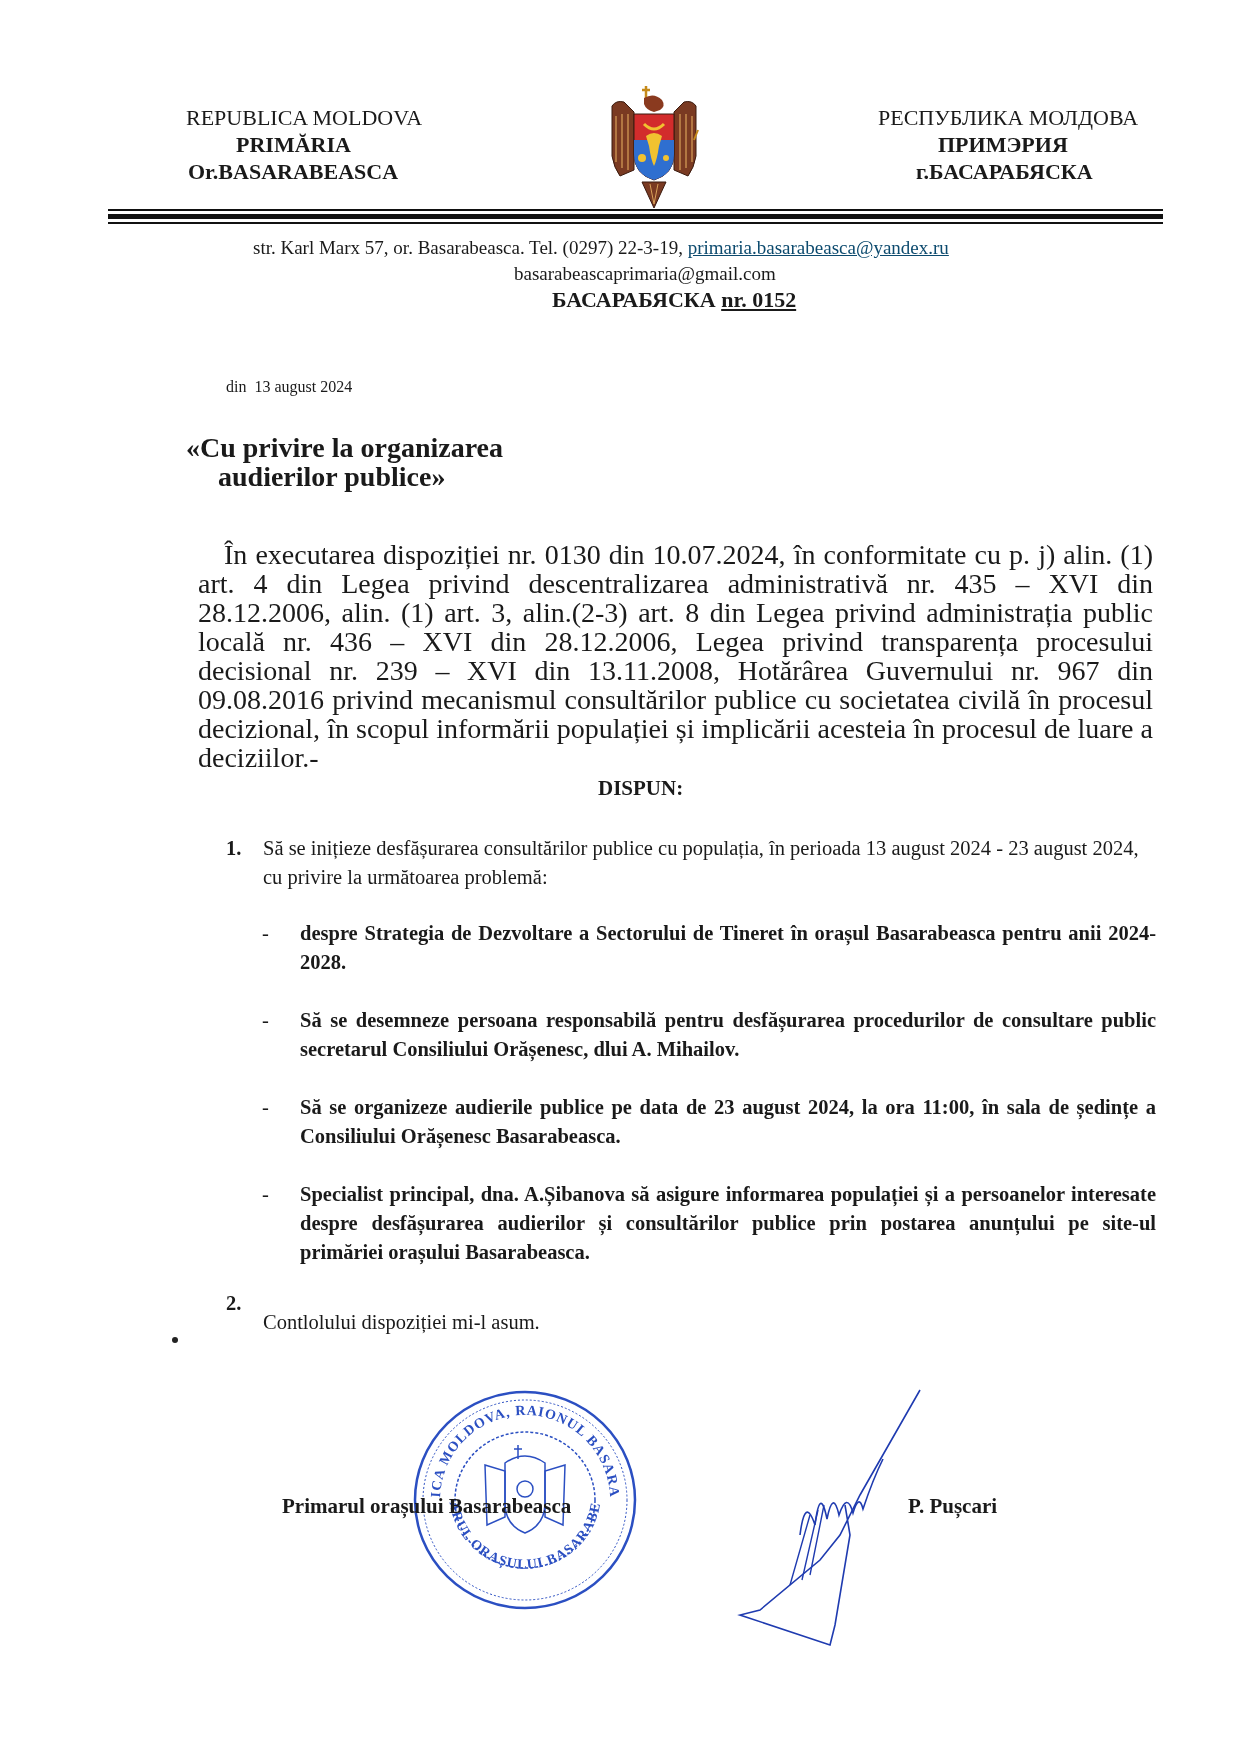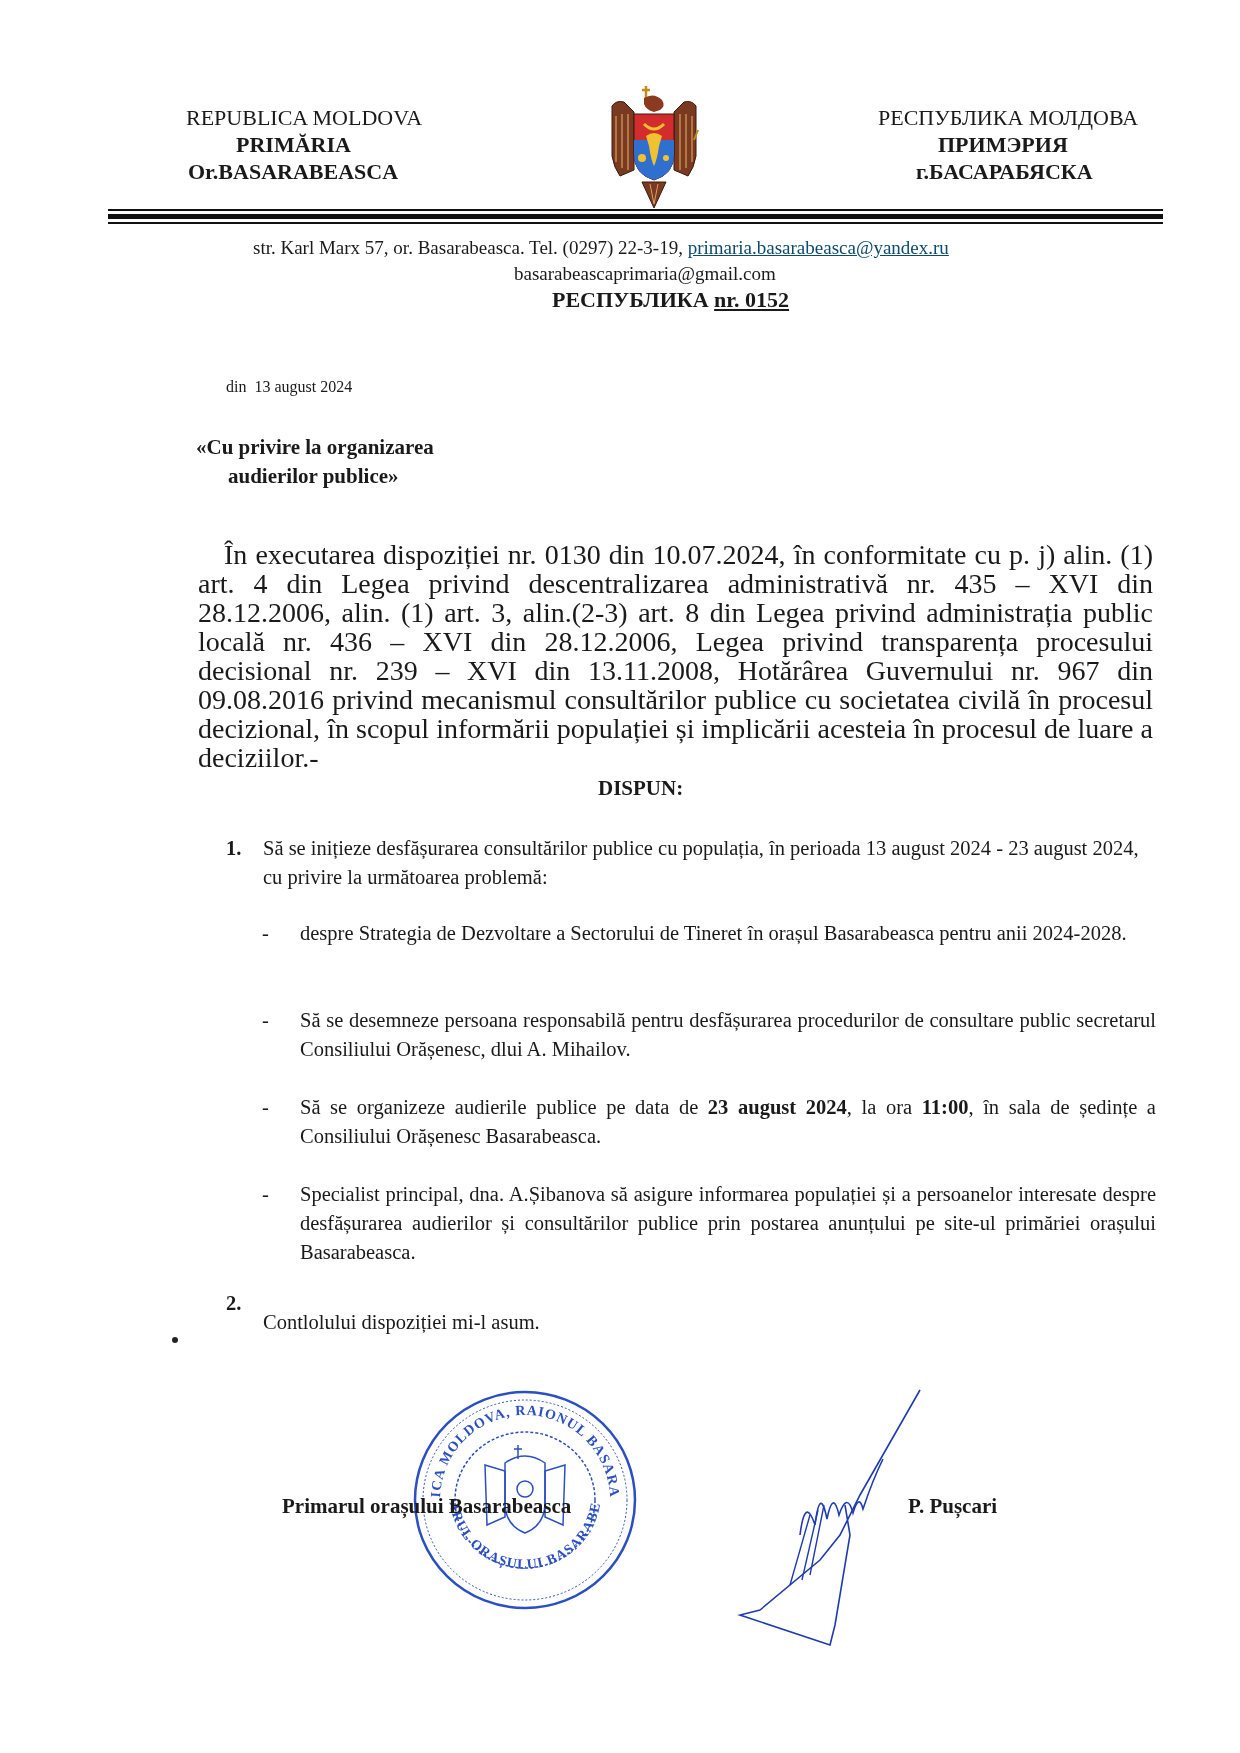--- a/index.html
+++ b/index.html
@@ -22,37 +22,37 @@
   .coat { left: 606px; top: 84px; width: 96px; height: 128px; }
 
   .rule { left: 108px; width: 1055px; }
   .rule .l1 { position: absolute; left: 0; right: 0; top: 0; height: 2px; background: #111; }
   .rule .l2 { position: absolute; left: 0; right: 0; top: 5px; height: 5px; background: #111; }
   .rule .l3 { position: absolute; left: 0; right: 0; top: 13px; height: 2px; background: #111; }
   .title { left: 552px; top: 287px; font-size: 22px; font-weight: bold; white-space: nowrap; }
   .title .num { text-decoration: underline; }
 
   .date { left: 226px; top: 378px; font-size: 16px; }
-  .subject { left: 196px; top: 433px; font-size: 21px; font-weight: bold; line-height: 29px; }
+  .subject { left: 186px; top: 433px; font-size: 28px; font-weight: bold; line-height: 29px; }
   .subject .s2 { display: block; padding-left: 32px; }
 
   .body-text {
     left: 198px; top: 540px; width: 955px; font-size: 28px; line-height: 29px;
     text-align: justify; text-indent: 26px;
   }
 
   .list-item { font-size: 20.5px; line-height: 29px; }
   .num-label { position: absolute; font-weight: bold; }
   .item1 { left: 226px; top: 834px; width: 930px; }
   .item1 .num-label { left: 0; top: 0; }
   .item1 .txt { margin-left: 37px; }
 
   .sub { left: 262px; width: 894px; font-size: 20.5px; line-height: 29px; }
   .sub .dash { position: absolute; left: 0; top: 0; }
-  .sub .txt { margin-left: 38px; text-align: justify; }
+  .sub .txt { margin-left: 38px; text-align: justify; font-weight: bold; }
   .sub1 { top: 919px; }
   .sub2 { top: 1006px; }
   .sub3 { top: 1093px; }
   .sub4 { top: 1180px; }
   .item2 { left: 226px; top: 1289px; }
   .item2 .txt { margin-left: 37px; margin-top: 19px; }
 
   .sig-label { left: 282px; top: 1494px; font-size: 21px; font-weight: bold; }
   .sig-name { left: 908px; top: 1494px; font-size: 21px; font-weight: bold; }
   .stamp { left: 410px; top: 1385px; width: 230px; height: 230px; }
@@ -115,21 +115,21 @@
     <div class="l2"></div>
     <div class="l3"></div>
 </div>
 
 <div class="abs" style="left:253px; top:236px; font-size:19px; line-height:24px; white-space:nowrap;">
   <span>str. Karl Marx 57, or. Basarabeasca. Tel. (0297) 22-3-19, </span><a href="#" style="color:#0c4a6e; text-decoration:underline;">primaria.basarabeasca@yandex.ru</a>
 </div>
 <div class="abs" style="left:514px; top:262px; font-size:19px; line-height:24px; white-space:nowrap;">basarabeascaprimaria@gmail.com</div>
 
 <div class="abs title">
-  <span>РЕСПУБЛИКА </span><span class="num">nr. 0152</span>
+  <span>БАСАРАБЯСКА </span><span class="num">nr. 0152</span>
 </div>
 
 <div class="abs date" style="white-space:pre;">din  13 august 2024</div>
 
 <div class="abs subject">
   <span style="display:block;">«Cu privire la organizarea</span>
   <span class="s2">audierilor publice»</span>
 </div>
 
 <div class="abs body-text" style="left:198px; width:955px;">În executarea dispoziției  nr. 0130 din 10.07.2024, în conformitate cu p. j) alin. (1) art. 4 din Legea privind descentralizarea administrativă nr. 435 – XVI din 28.12.2006, alin. (1) art. 3, alin.(2-3) art. 8 din Legea privind administrația public locală nr. 436 – XVI din 28.12.2006, Legea privind transparența procesului decisional nr. 239 – XVI din 13.11.2008, Hotărârea Guvernului nr. 967 din 09.08.2016 privind mecanismul consultărilor publice cu societatea civilă în procesul decizional, în scopul informării populației și implicării acesteia în procesul de luare a deciziilor.-</div>

